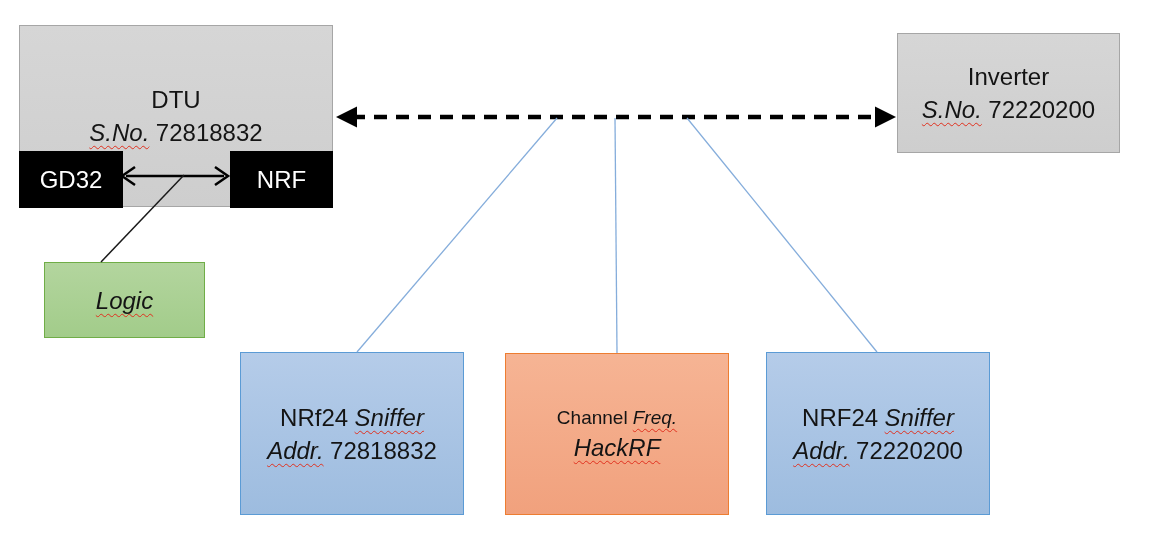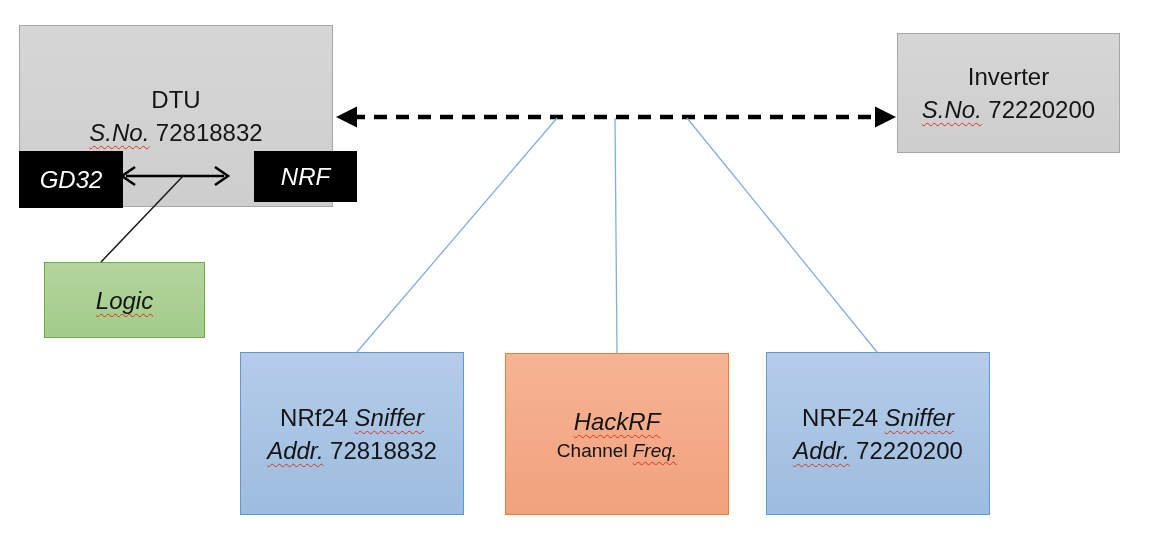--- a/index.html
+++ b/index.html
@@ -6,21 +6,21 @@
   #stage{
     position:relative;width:1157px;height:543px;background:#ffffff;overflow:hidden;
     font-family:"Liberation Sans", sans-serif;color:#141414;
   }
   .box{position:absolute;display:flex;flex-direction:column;align-items:center;justify-content:center;box-sizing:border-box;}
   .gray{background:linear-gradient(180deg,#d6d6d6 0%,#cecece 100%);border:1px solid #a6a6a6;}
   .blue{background:linear-gradient(180deg,#b5cce9 0%,#9dbcdf 100%);border:1.5px solid #5b9bd5;}
   .orange{background:linear-gradient(180deg,#f6b494 0%,#f1a17d 100%);border:1.5px solid #ed7d31;}
   .green{background:linear-gradient(180deg,#b3d59e 0%,#a2cc8a 100%);border:1.5px solid #70ad47;margin-left:23px;}
   .chip{position:absolute;background:#000;color:#fff;display:flex;align-items:center;justify-content:center;
-        font-size:24px;font-style:italic;}
+        font-size:24px;}
   .tline{display:flex;justify-content:center;align-items:center;gap:0.27em;white-space:nowrap;
          font-size:24px;line-height:33px;}
   .tline.small{font-size:19px;line-height:26px;}
   .sq{text-decoration-line:underline;text-decoration-style:wavy;text-decoration-color:#e0301e;
       text-decoration-thickness:1px;text-underline-offset:4px;text-decoration-skip-ink:none;font-style:italic;}
   svg#overlay{position:absolute;left:0;top:0;pointer-events:none;}
 </style>
 </head>
 <body>
 
@@ -32,21 +32,21 @@
     </div>
     <div class="tline">
       <span class="sq">S.No.</span>
       <span>72818832</span>
     </div>
   </div>
 
   <div class="chip" style="left:19px;top:151px;width:104px;height:57px;">
     <span>GD32</span>
   </div>
-  <div class="chip" style="left:230px;top:151px;width:103px;height:51px;margin-left:24px;">
+  <div class="chip" style="left:230px;top:151px;width:103px;height:57px;">
     <span>NRF</span>
   </div>
 
   <div class="box green" style="left:21px;top:262px;width:161px;height:76px;">
     <div class="tline">
       <span class="sq">Logic</span>
     </div>
   </div>
 
   <div class="box gray" style="left:897px;top:33px;width:223px;height:120px;">
@@ -64,26 +64,26 @@
       <span>NRf24</span>
       <span class="sq">Sniffer</span>
     </div>
     <div class="tline">
       <span class="sq">Addr.</span>
       <span>72818832</span>
     </div>
   </div>
 
   <div class="box orange" style="left:505px;top:353px;width:224px;height:162px;">
-    <div class="tline">
-      <span class="sq">HackRF</span>
-    </div>
     <div class="tline small">
       <span>Channel</span>
       <span class="sq">Freq.</span>
+    </div>
+    <div class="tline">
+      <span class="sq">HackRF</span>
     </div>
   </div>
 
   <div class="box blue" style="left:766px;top:352px;width:224px;height:163px;">
     <div class="tline">
       <span>NRF24</span>
       <span class="sq">Sniffer</span>
     </div>
     <div class="tline">
       <span class="sq">Addr.</span>

